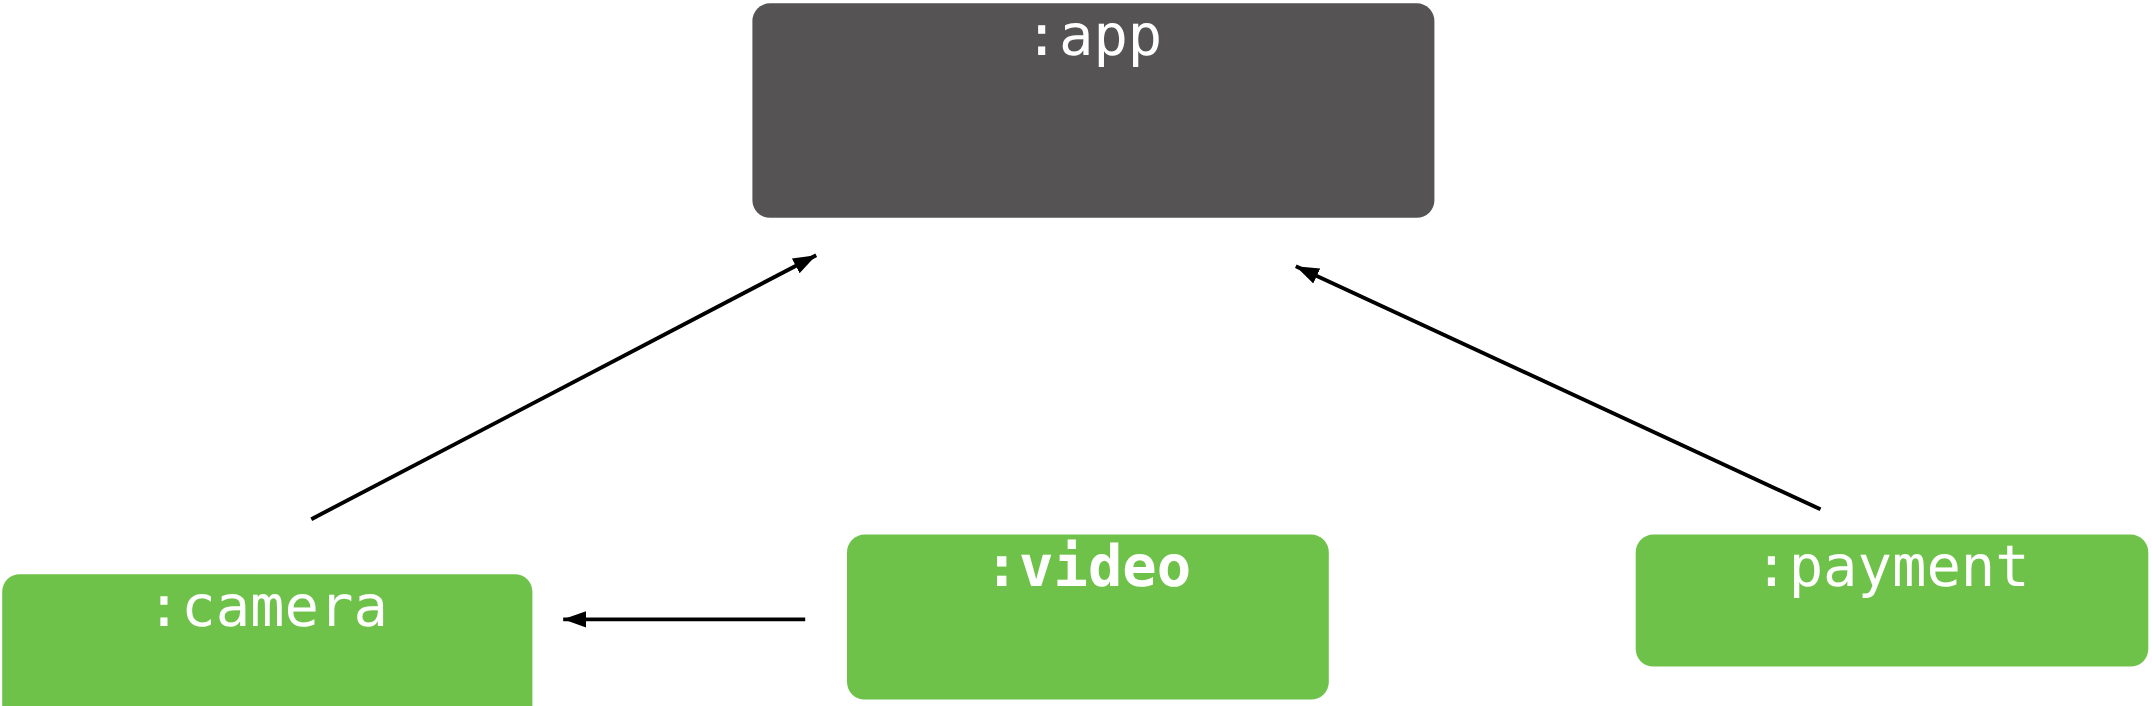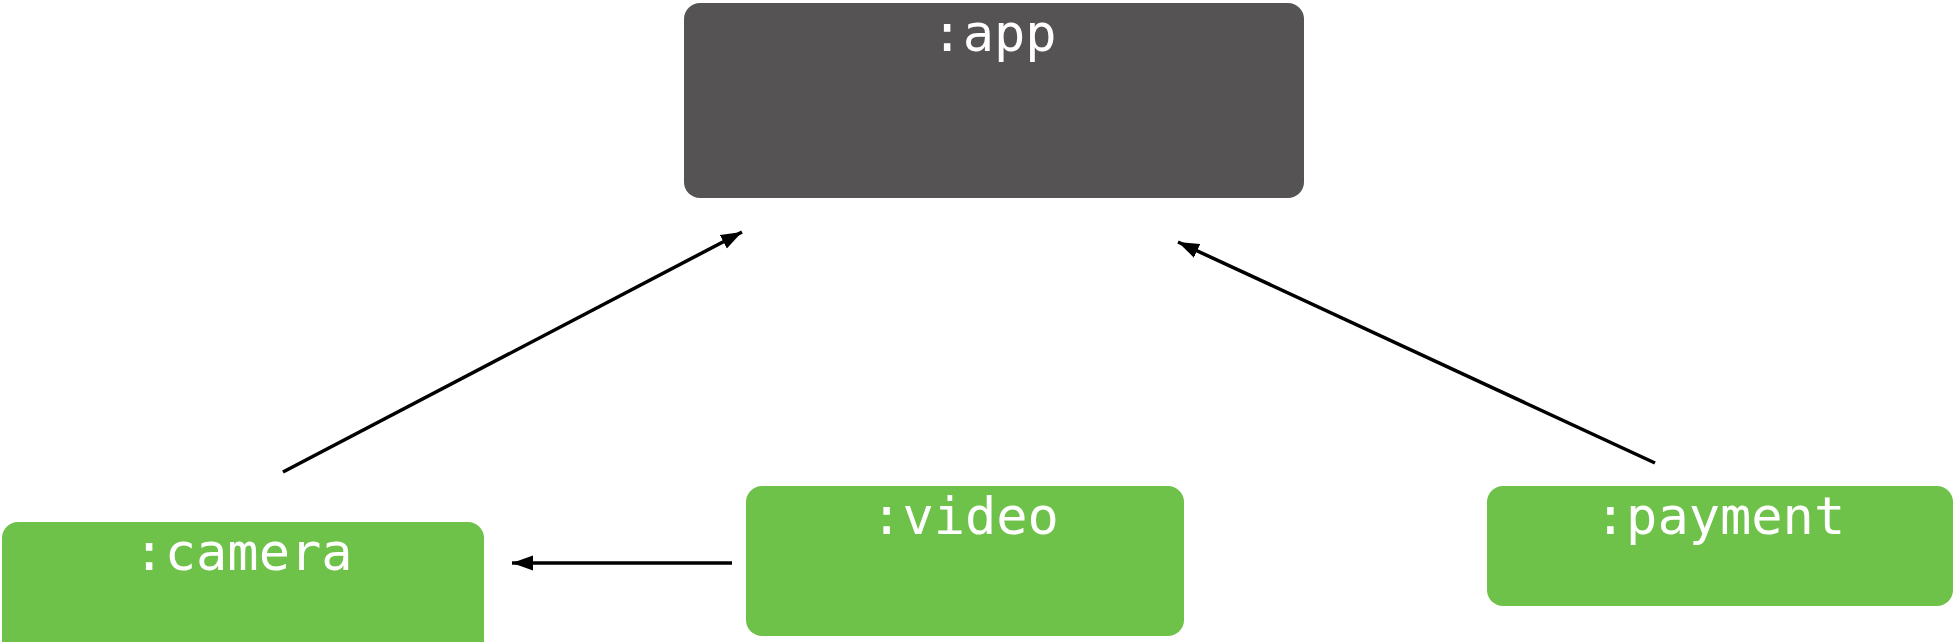--- a/index.html
+++ b/index.html
@@ -54,21 +54,21 @@
     </svg>
 
   <div class="node" style="left: 684px; top: 3px; width: 620px; height: 195px; background: rgb(85, 83, 83); color: rgb(255, 255, 255);">
     <span class="label">:app</span>
   </div>
 
   <div class="node" style="left: 2px; top: 486px; width: 482px; height: 150px; background: rgb(110, 194, 74); color: rgb(255, 255, 255); margin-top: 36px;">
     <span class="label">:camera</span>
   </div>
 
-  <div class="node" style="left: 746px; top: 486px; width: 438px; height: 150px; background: rgb(110, 194, 74); color: rgb(255, 255, 255);">
+  <div class="node" style="left: 770px; top: 486px; width: 438px; height: 150px; background: rgb(110, 194, 74); color: rgb(255, 255, 255); font-weight: bold;">
     <span class="label">:video</span>
   </div>
 
   <div class="node" style="left: 1487px; top: 486px; width: 466px; height: 120px; background: rgb(110, 194, 74); color: rgb(255, 255, 255);">
     <span class="label">:payment</span>
   </div>
 
 </div>
 
 </body></html>

